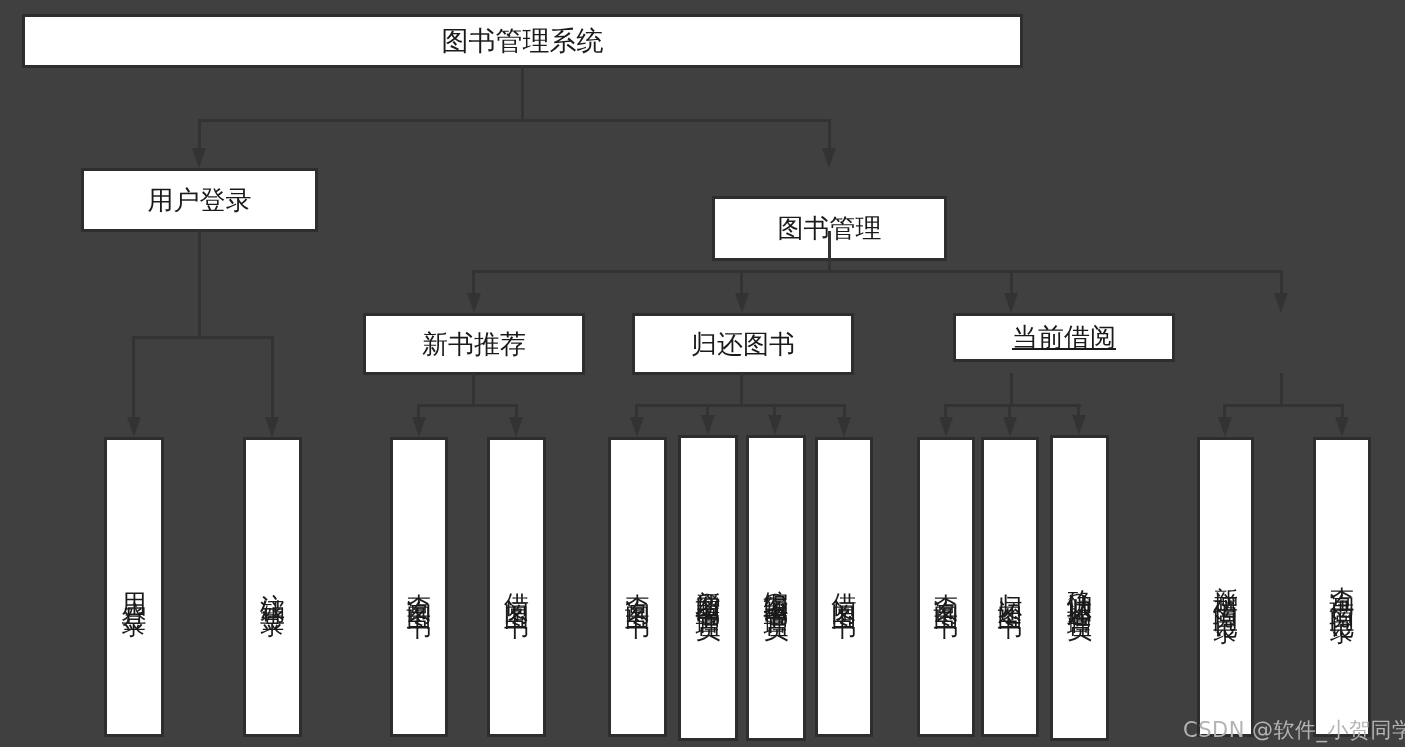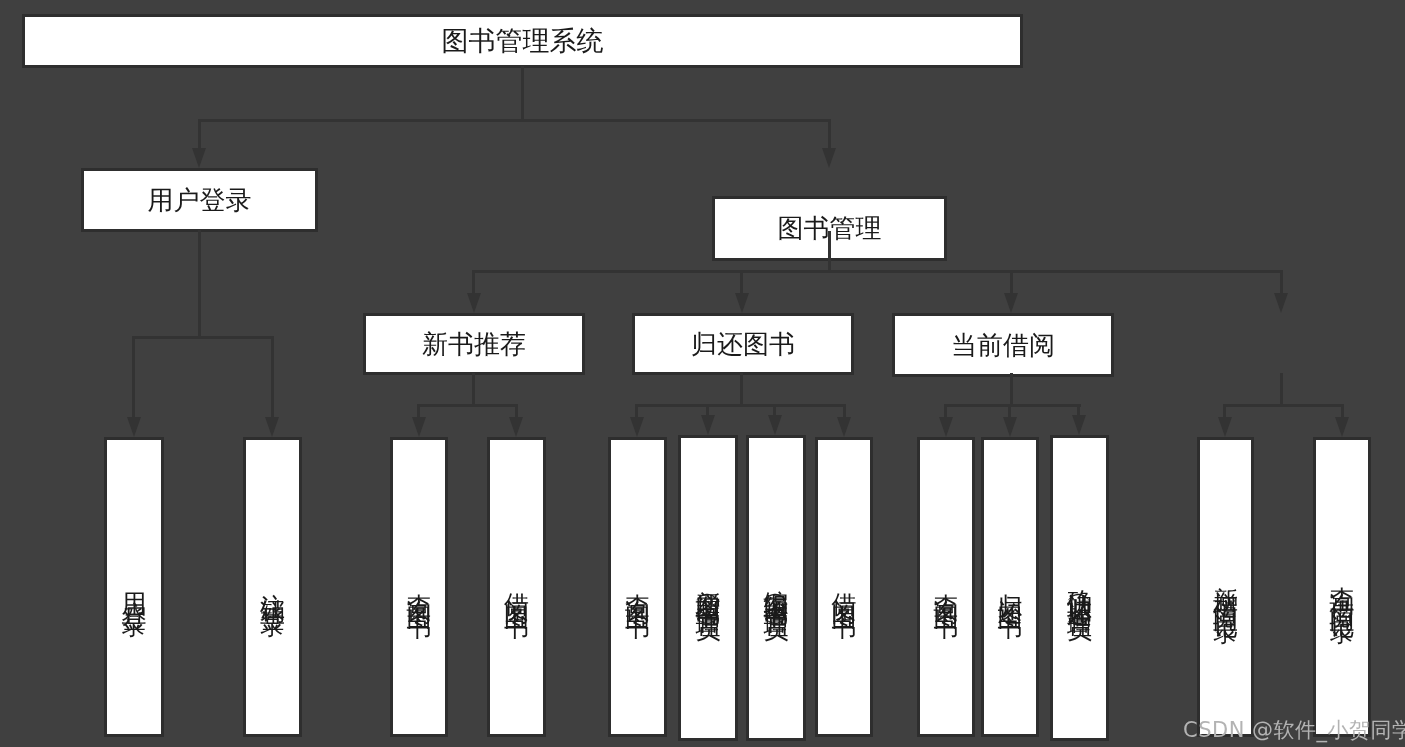--- a/index.html
+++ b/index.html
@@ -95,21 +95,21 @@
   <div class="arrow" style="left:1004px; top:293px;"></div>
   <div class="line" style="left:1280px; top:270px; width:3px; height:25px;"></div>
   <div class="arrow" style="left:1274px; top:293px;"></div>
 
   <div class="node h" style="left:363px; top:313px; width:222px; height:62px;">
     <span>新书推荐</span>
   </div>
   <div class="node h" style="left:632px; top:313px; width:222px; height:62px;">
     <span>归还图书</span>
   </div>
-  <div class="node h" style="left:892px; top:313px; width:222px; height:64px;">
+  <div class="node h" style="left:953px; top:313px; width:222px; height:49px;text-decoration:underline;">
     <span>当前借阅</span>
   </div>
 
   <div class="line" style="left:472px; top:373px; width:3px; height:34px;"></div>
   <div class="line" style="left:417px; top:404px; width:101px; height:3px;"></div>
   <div class="line" style="left:417px; top:404px; width:3px; height:15px;"></div>
   <div class="arrow" style="left:412px; top:417px;"></div>
   <div class="line" style="left:515px; top:404px; width:3px; height:15px;"></div>
   <div class="arrow" style="left:509px; top:417px;"></div>
 

